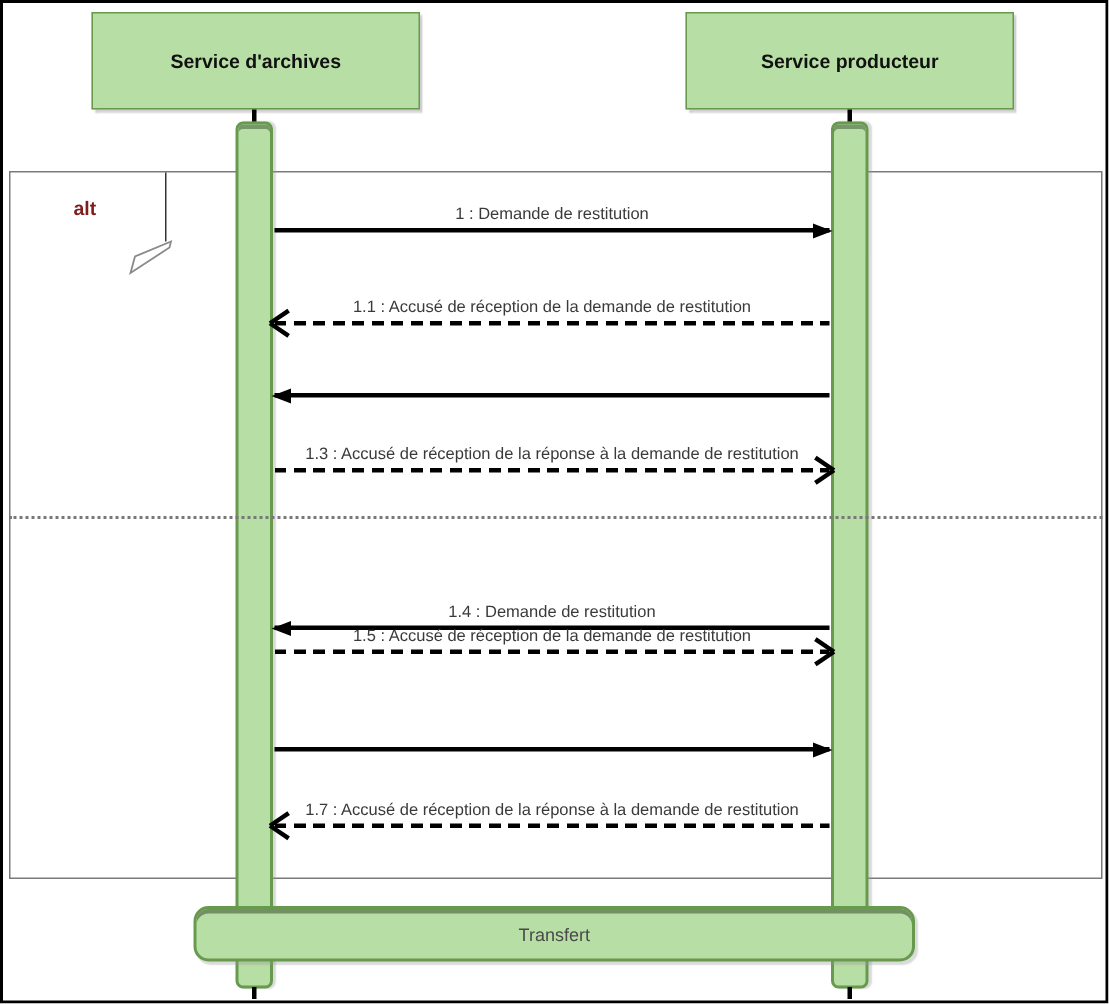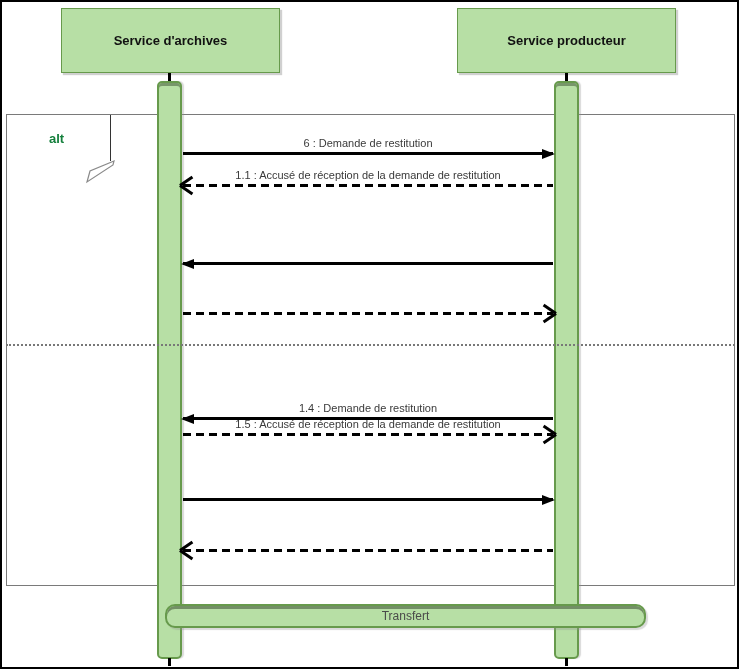--- a/index.html
+++ b/index.html
@@ -27,21 +27,21 @@
   }
   .a-left{left:155px;} .a-right{left:552px;}
   
   .alt-frame{
     position:absolute; left:4px; top:112px; width:729px; height:472px;
     box-sizing:border-box; border:1px solid #7a7a7a; background:transparent;
   }
   .alt-label{
     position:absolute; left:0; top:0; width:104px; height:46px;
     border-right:1px solid #333; box-sizing:border-box;
-    font-weight:bold; font-size:13px; color:#15803d;
+    font-weight:bold; font-size:13px; color:#7f1d1d;
     display:flex; align-items:center; padding-left:42px;
   }
   .alt-fold{position:absolute; left:74px; top:44px;}
   .alt-divider{
     position:absolute; left:4px; top:342px; width:729px; height:0;
     border-top:2px dotted #787878; z-index:6;
   }
   
   .msg{position:absolute; left:180px; width:372px; height:24px; z-index:5;}
   .msg .lbl{
@@ -57,25 +57,25 @@
   .tri.left{left:-1px; border-right:13px solid #000;}
   .open-arrow{position:absolute; bottom:-4px; width:15px; height:16px;}
   .open-arrow.left{left:-2px;} .open-arrow.right{right:-2px;}
   .open-arrow i{position:absolute; top:calc(50% - 1.5px); width:15px; height:3px; background:#000; display:block;}
   .open-arrow.left i{left:0; transform-origin:left center;}
   .open-arrow.right i{right:0; transform-origin:right center;}
   .open-arrow.left i.up{transform:rotate(-34deg);} .open-arrow.left i.dn{transform:rotate(34deg);}
   .open-arrow.right i.up{transform:rotate(34deg);} .open-arrow.right i.dn{transform:rotate(-34deg);}
   
   .transfer{
-    position:absolute; left:127px; top:602px; width:481px; height:24px; box-sizing:border-box;
+    position:absolute; left:127px; top:602px; width:481px; height:37px; box-sizing:border-box;
     background:#b7dfa5; border:2px solid #679a4c; border-radius:10px; z-index:7;
     box-shadow:inset 0 3px 0 rgba(70,90,60,.6), 2px 2px 1px rgba(150,150,150,.35);
     display:flex; align-items:center; justify-content:center;
-    font-size:12px; color:#4a4a4a;margin-left:36px;
+    font-size:12px; color:#4a4a4a;
   }
 </style>
 </head>
 <body>
 
 <div class="canvas">
 
   <div class="participant p-left">
     <span>Service d'archives</span>
   </div>
@@ -95,37 +95,38 @@
     </svg>
   </div>
 
   <div class="activation a-left"></div>
   <div class="activation a-right"></div>
 
   <div class="alt-divider"></div>
 
   <div id="messages">
       <div class="msg" style="top: 131px;">
-        <div class="lbl">6 : Demande de restitution</div>
+        <div class="lbl">1 : Demande de restitution</div>
         <div class="line solid"></div>
         <div class="tri right"></div>
       </div>
-      <div class="msg" style="top: 163px;">
+      <div class="msg" style="top: 193px;">
         <div class="lbl">1.1 : Accusé de réception de la demande de restitution</div>
         <div class="line dashed"></div>
         <div class="open-arrow left">
           <i class="up"></i>
           <i class="dn"></i>
         </div>
       </div>
       <div class="msg" style="top: 241px;">
         <div class="line solid"></div>
         <div class="tri left"></div>
       </div>
       <div class="msg" style="top: 291px;">
+        <div class="lbl">1.3 : Accusé de réception de la réponse à la demande de restitution</div>
         <div class="line dashed"></div>
         <div class="open-arrow right">
           <i class="up"></i>
           <i class="dn"></i>
         </div>
       </div>
       <div class="msg" style="top: 359px; margin-top: 37px;">
         <div class="lbl">1.4 : Demande de restitution</div>
         <div class="line solid"></div>
         <div class="tri left"></div>
@@ -136,20 +137,21 @@
         <div class="open-arrow right">
           <i class="up"></i>
           <i class="dn"></i>
         </div>
       </div>
       <div class="msg" style="top: 477px;">
         <div class="line solid"></div>
         <div class="tri right"></div>
       </div>
       <div class="msg" style="top: 528px;">
+        <div class="lbl">1.7 : Accusé de réception de la réponse à la demande de restitution</div>
         <div class="line dashed"></div>
         <div class="open-arrow left">
           <i class="up"></i>
           <i class="dn"></i>
         </div>
       </div>
     </div>
 
   <div class="transfer">
     <span>Transfert</span>

